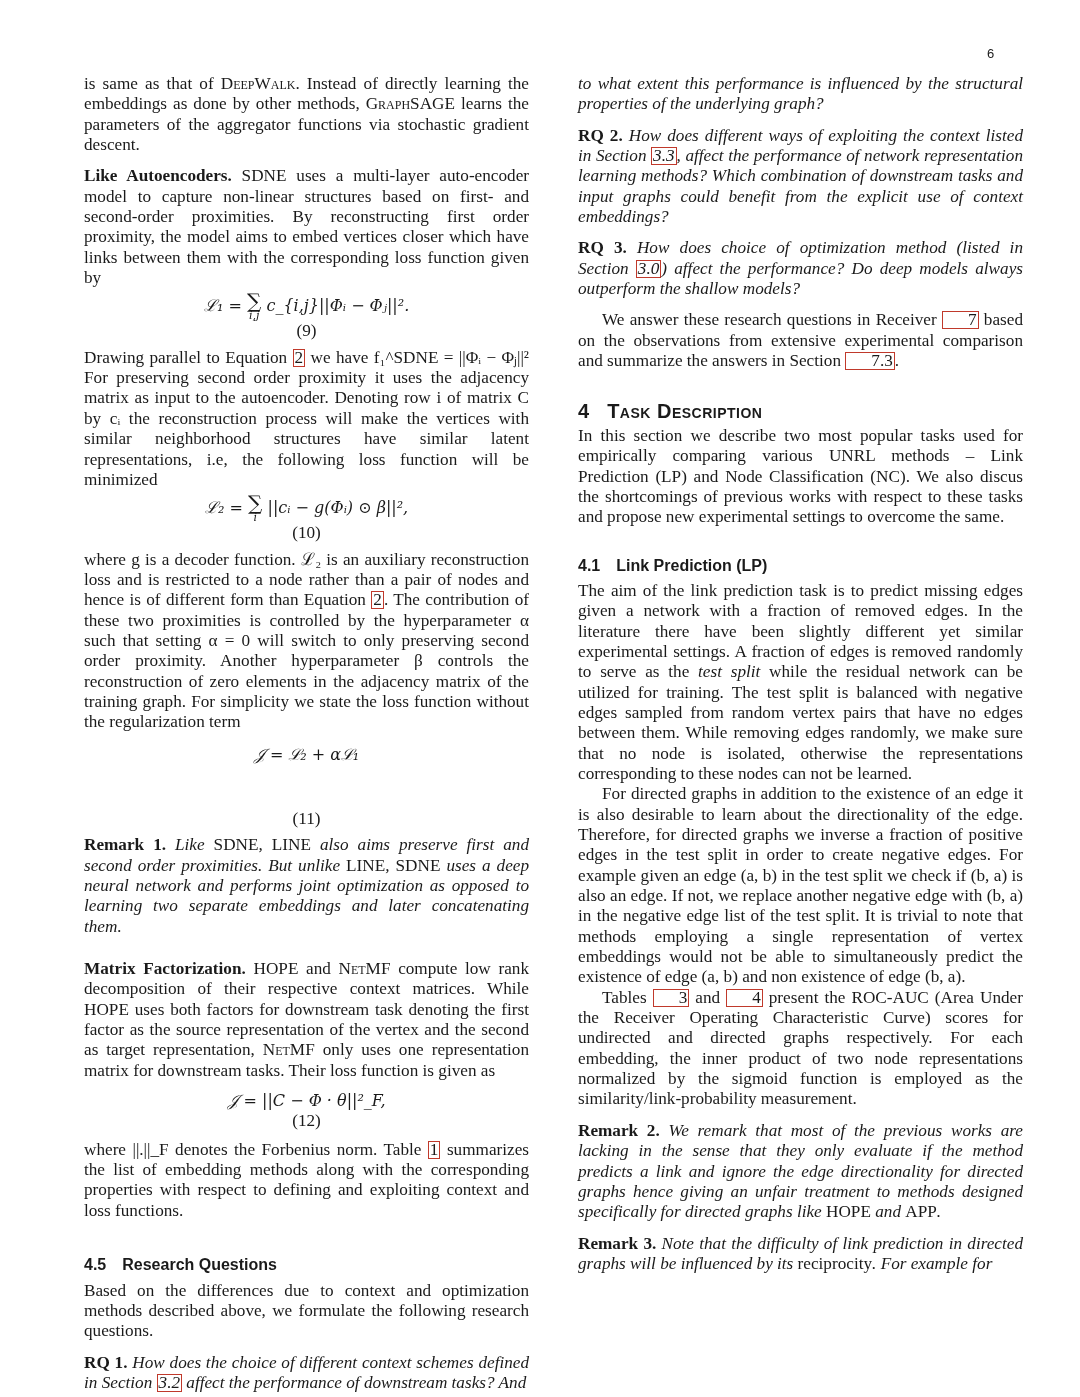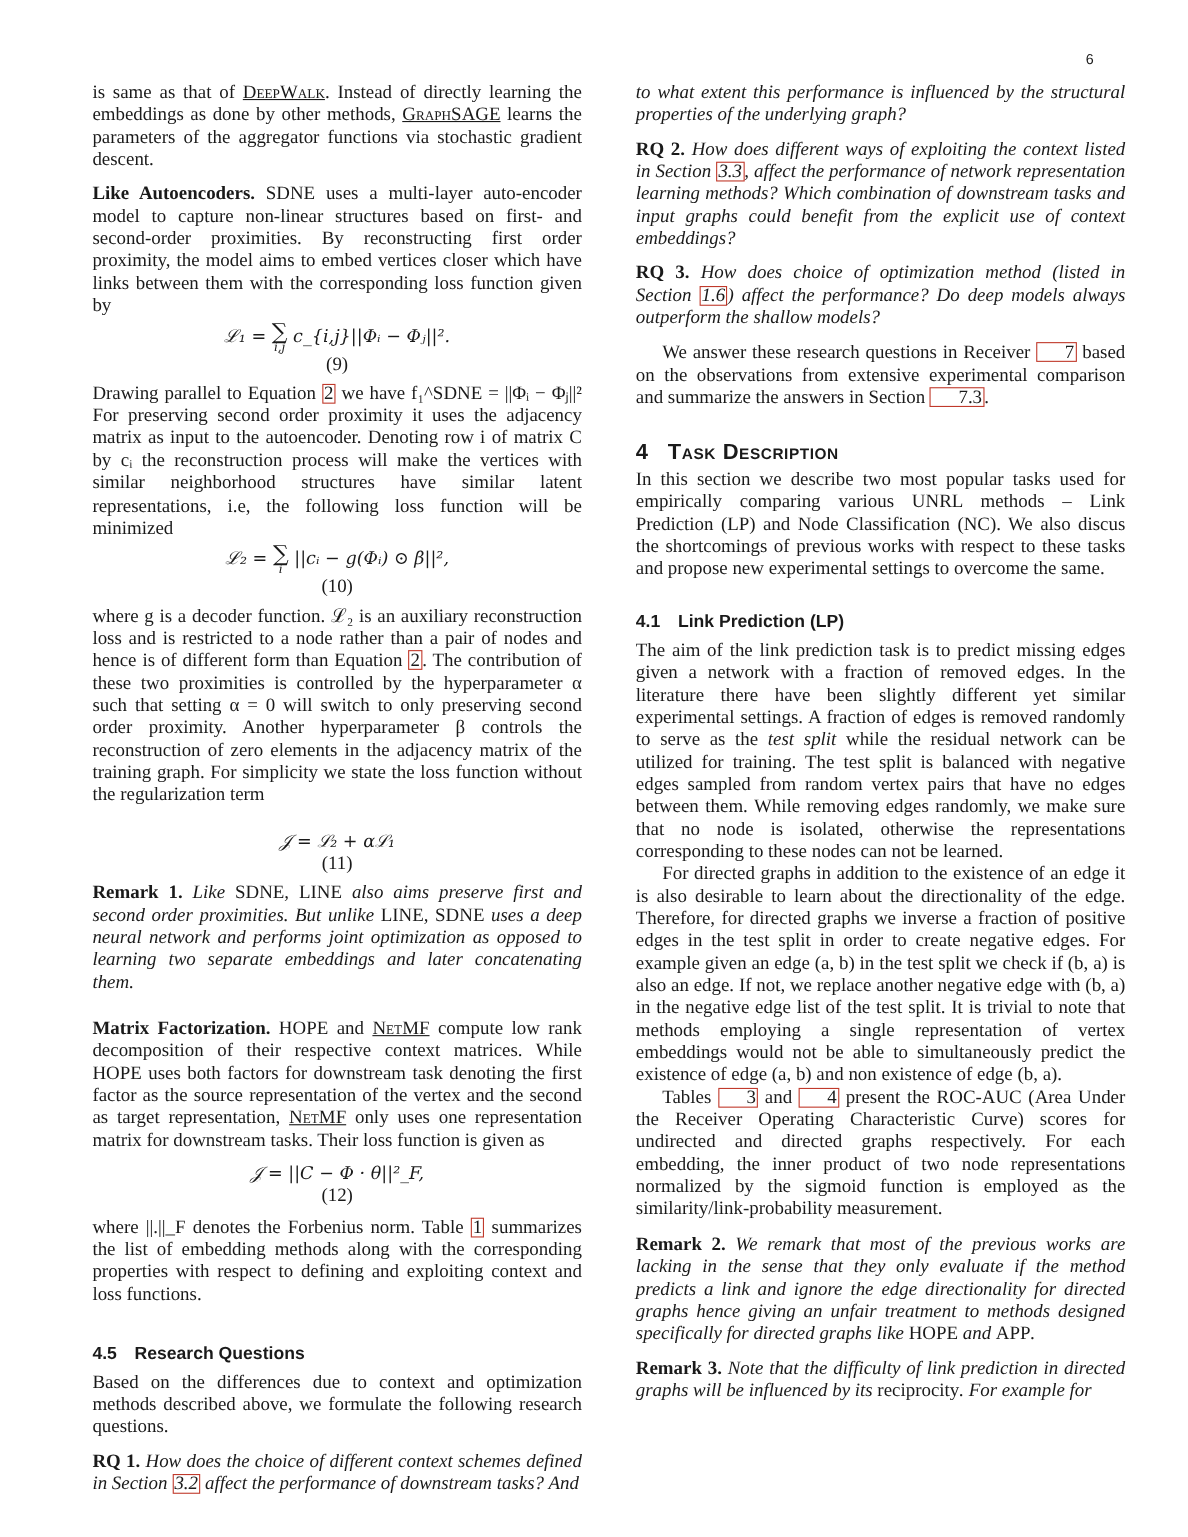--- a/index.html
+++ b/index.html
@@ -6,21 +6,21 @@
   body { width: 1080px; height: 1397px; position: relative; overflow: hidden;
          font-family: "DejaVu Serif", "Liberation Serif", serif; color: #1a1a1a; }
   .page-num { position: absolute; top: 46px; left: 987px; font-family: "Liberation Sans", sans-serif; font-size: 13px; }
   .col { position: absolute; top: 74px; width: 445px; font-family: "Liberation Serif", serif; font-size: 17.2px; line-height: 20.35px; text-align: justify; hyphens: manual; }
   .col.left { left: 84px; }
   .col.right { left: 578px; }
   p { margin: 0; }
   .gap { margin-top: 11px; }
   .gap-lg { margin-top: 22px; }
   .indent { text-indent: 24px; }
-  .sc { font-variant: small-caps; text-decoration: underline; }
+  .sc { font-variant: small-caps; }
   .it { font-style: italic; }
   .b { font-weight: bold; }
   .ref { display: inline-block; border: 1.2px solid #c0392b; padding: 0 1px; line-height: 16px; }
   .eq { display: flex; justify-content: space-between; align-items: center; margin: 4px 0 6px 0; flex-direction: column; }
   .eq .formula { flex: 1; text-align: center; font-style: italic; font-family: "DejaVu Serif", serif; font-size: 16px; }
   .eq .num { font-style: normal; }
   .sum { font-style: normal; font-size: 20px; display: inline-flex; flex-direction: column; align-items: center; vertical-align: middle; line-height: 18px; }
   .sum small { font-size: 11px; font-style: italic; line-height: 11px; }
   .h1 { font-family: "Liberation Sans", sans-serif; font-weight: bold; font-size: 20px; margin-top: 24px; margin-bottom: 4px; }
   .h1 .n { margin-right: 18px; }
@@ -65,21 +65,21 @@
         </span>
       <span>||cᵢ − g(Φᵢ) ⊙ β||²,</span>
     </span>
     <span class="num">(10)</span>
   </div>
 
   <p>
     <span>where g is a decoder function. ℒ₂ is an auxiliary reconstruction loss and is restricted to a node rather than a pair of nodes and hence is of different form than Equation </span><a class="ref">2</a><span>. The contribution of these two proximities is controlled by the hyperparameter α such that setting α = 0 will switch to only preserving second order proximity. Another hyperparameter β controls the reconstruction of zero elements in the adjacency matrix of the training graph. For simplicity we state the loss function without the regularization term</span>
   </p>
 
-  <div class="eq" style="margin-top:22px;">
+  <div class="eq" style="margin-top:12px;gap:44px;">
     <span class="formula">𝒥 = ℒ₂ + αℒ₁</span>
     <span class="num">(11)</span>
   </div>
 
   <p class="it">
     <span class="b" style="font-style:normal">Remark 1.</span><span> Like </span><span style="font-style:normal">SDNE</span><span>, </span><span style="font-style:normal">LINE</span><span> also aims preserve first and second order proximities. But unlike </span><span style="font-style:normal">LINE</span><span>, </span><span style="font-style:normal">SDNE</span><span> uses a deep neural network and performs joint optimization as opposed to learning two separate embeddings and later concatenating them.</span>
   </p>
 
   <p class="gap-lg">
     <span class="b">Matrix Factorization.</span><span> HOPE and </span><span class="sc">NetMF</span><span> compute low rank decomposition of their respective context matrices. While HOPE uses both factors for downstream task denoting the first factor as the source representation of the vertex and the second as target representation, </span><span class="sc">NetMF</span><span> only uses one representation matrix for downstream tasks. Their loss function is given as</span>
@@ -106,21 +106,21 @@
 </div>
 
 <div class="col right">
   <p class="it">to what extent this performance is influenced by the structural properties of the underlying graph?</p>
 
   <p class="gap it">
     <span class="b" style="font-style:normal">RQ 2.</span><span> How does different ways of exploiting the context listed in Section </span><a class="ref">3.3</a><span>, affect the performance of network representation learning methods? Which combination of downstream tasks and input graphs could benefit from the explicit use of context embeddings?</span>
   </p>
 
   <p class="gap it">
-    <span class="b" style="font-style:normal">RQ 3.</span><span> How does choice of optimization method (listed in Section </span><a class="ref">1.6</a><span>) affect the performance? Do deep models always outperform the shallow models?</span>
+    <span class="b" style="font-style:normal">RQ 3.</span><span> How does choice of optimization method (listed in Section </span><a class="ref">3.0</a><span>) affect the performance? Do deep models always outperform the shallow models?</span>
   </p>
 
   <p class="gap indent">
     <span>We answer these research questions in Receiver </span><a class="ref">7</a><span> based on the observations from extensive experimental comparison and summarize the answers in Section </span><a class="ref">7.3</a><span>.</span>
   </p>
 
   <div class="h1" style="margin-top:30px;">
     <span class="n">4</span><span class="t">Task Description</span>
   </div>
 

